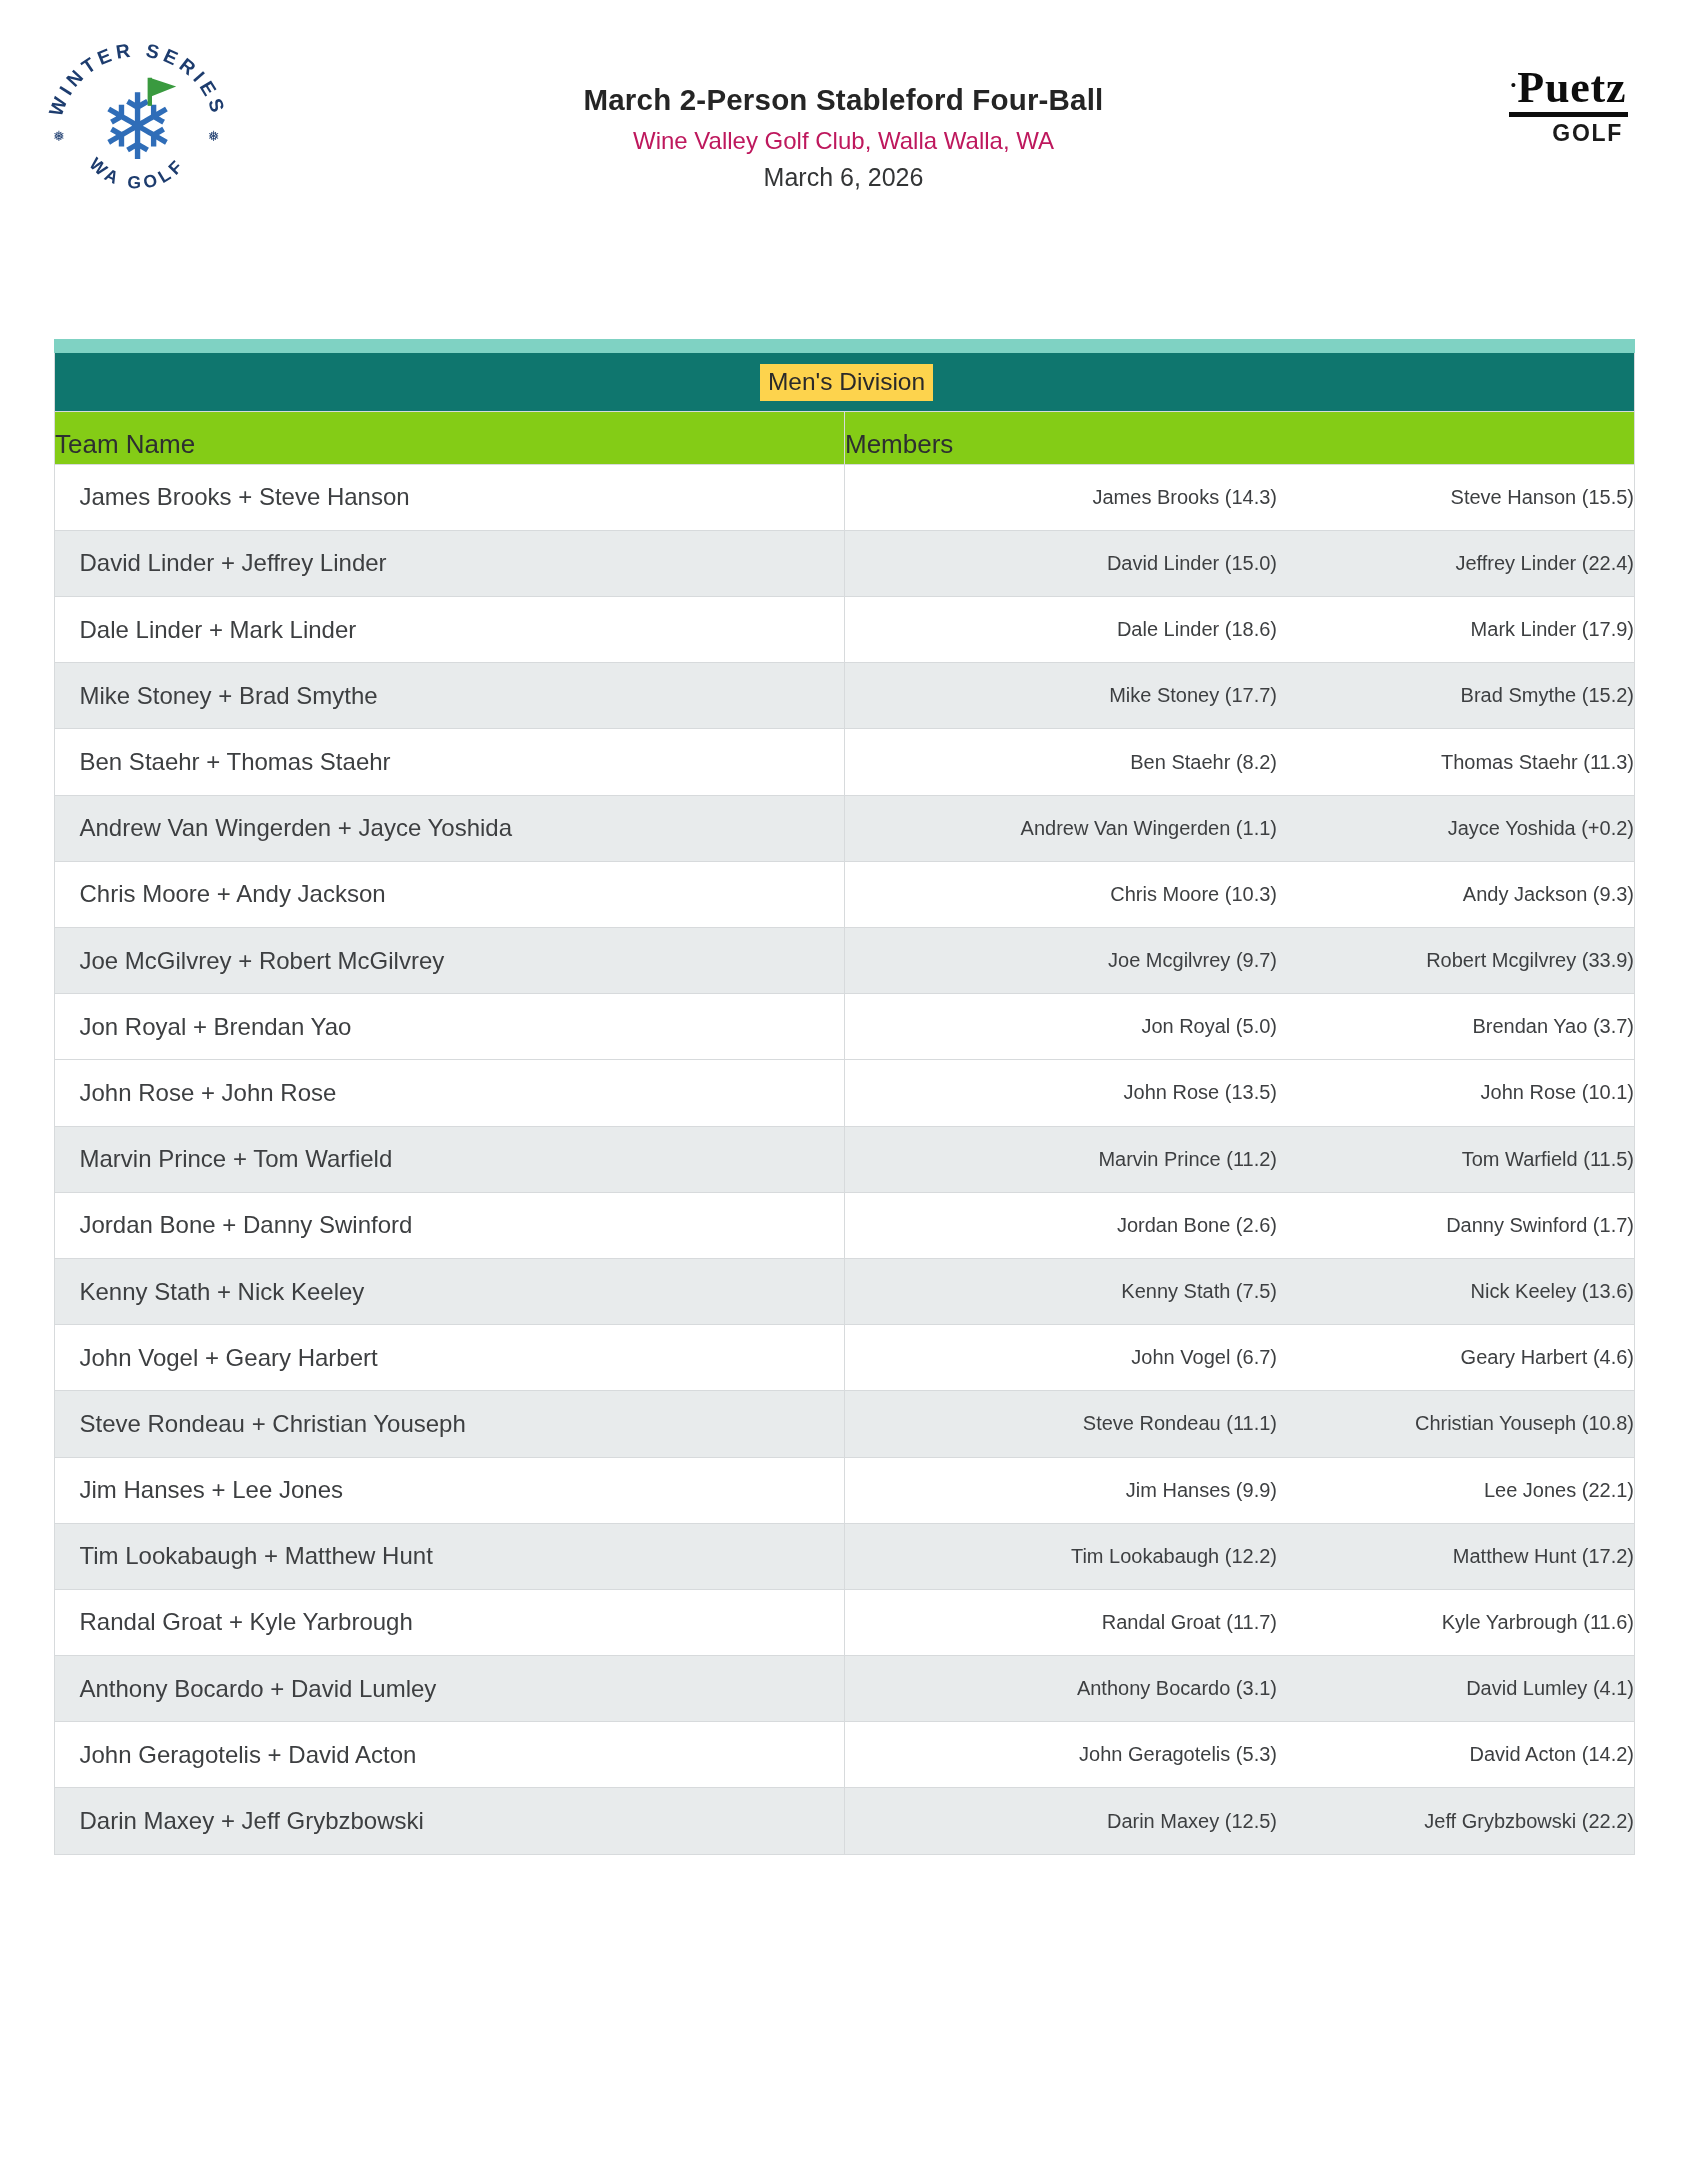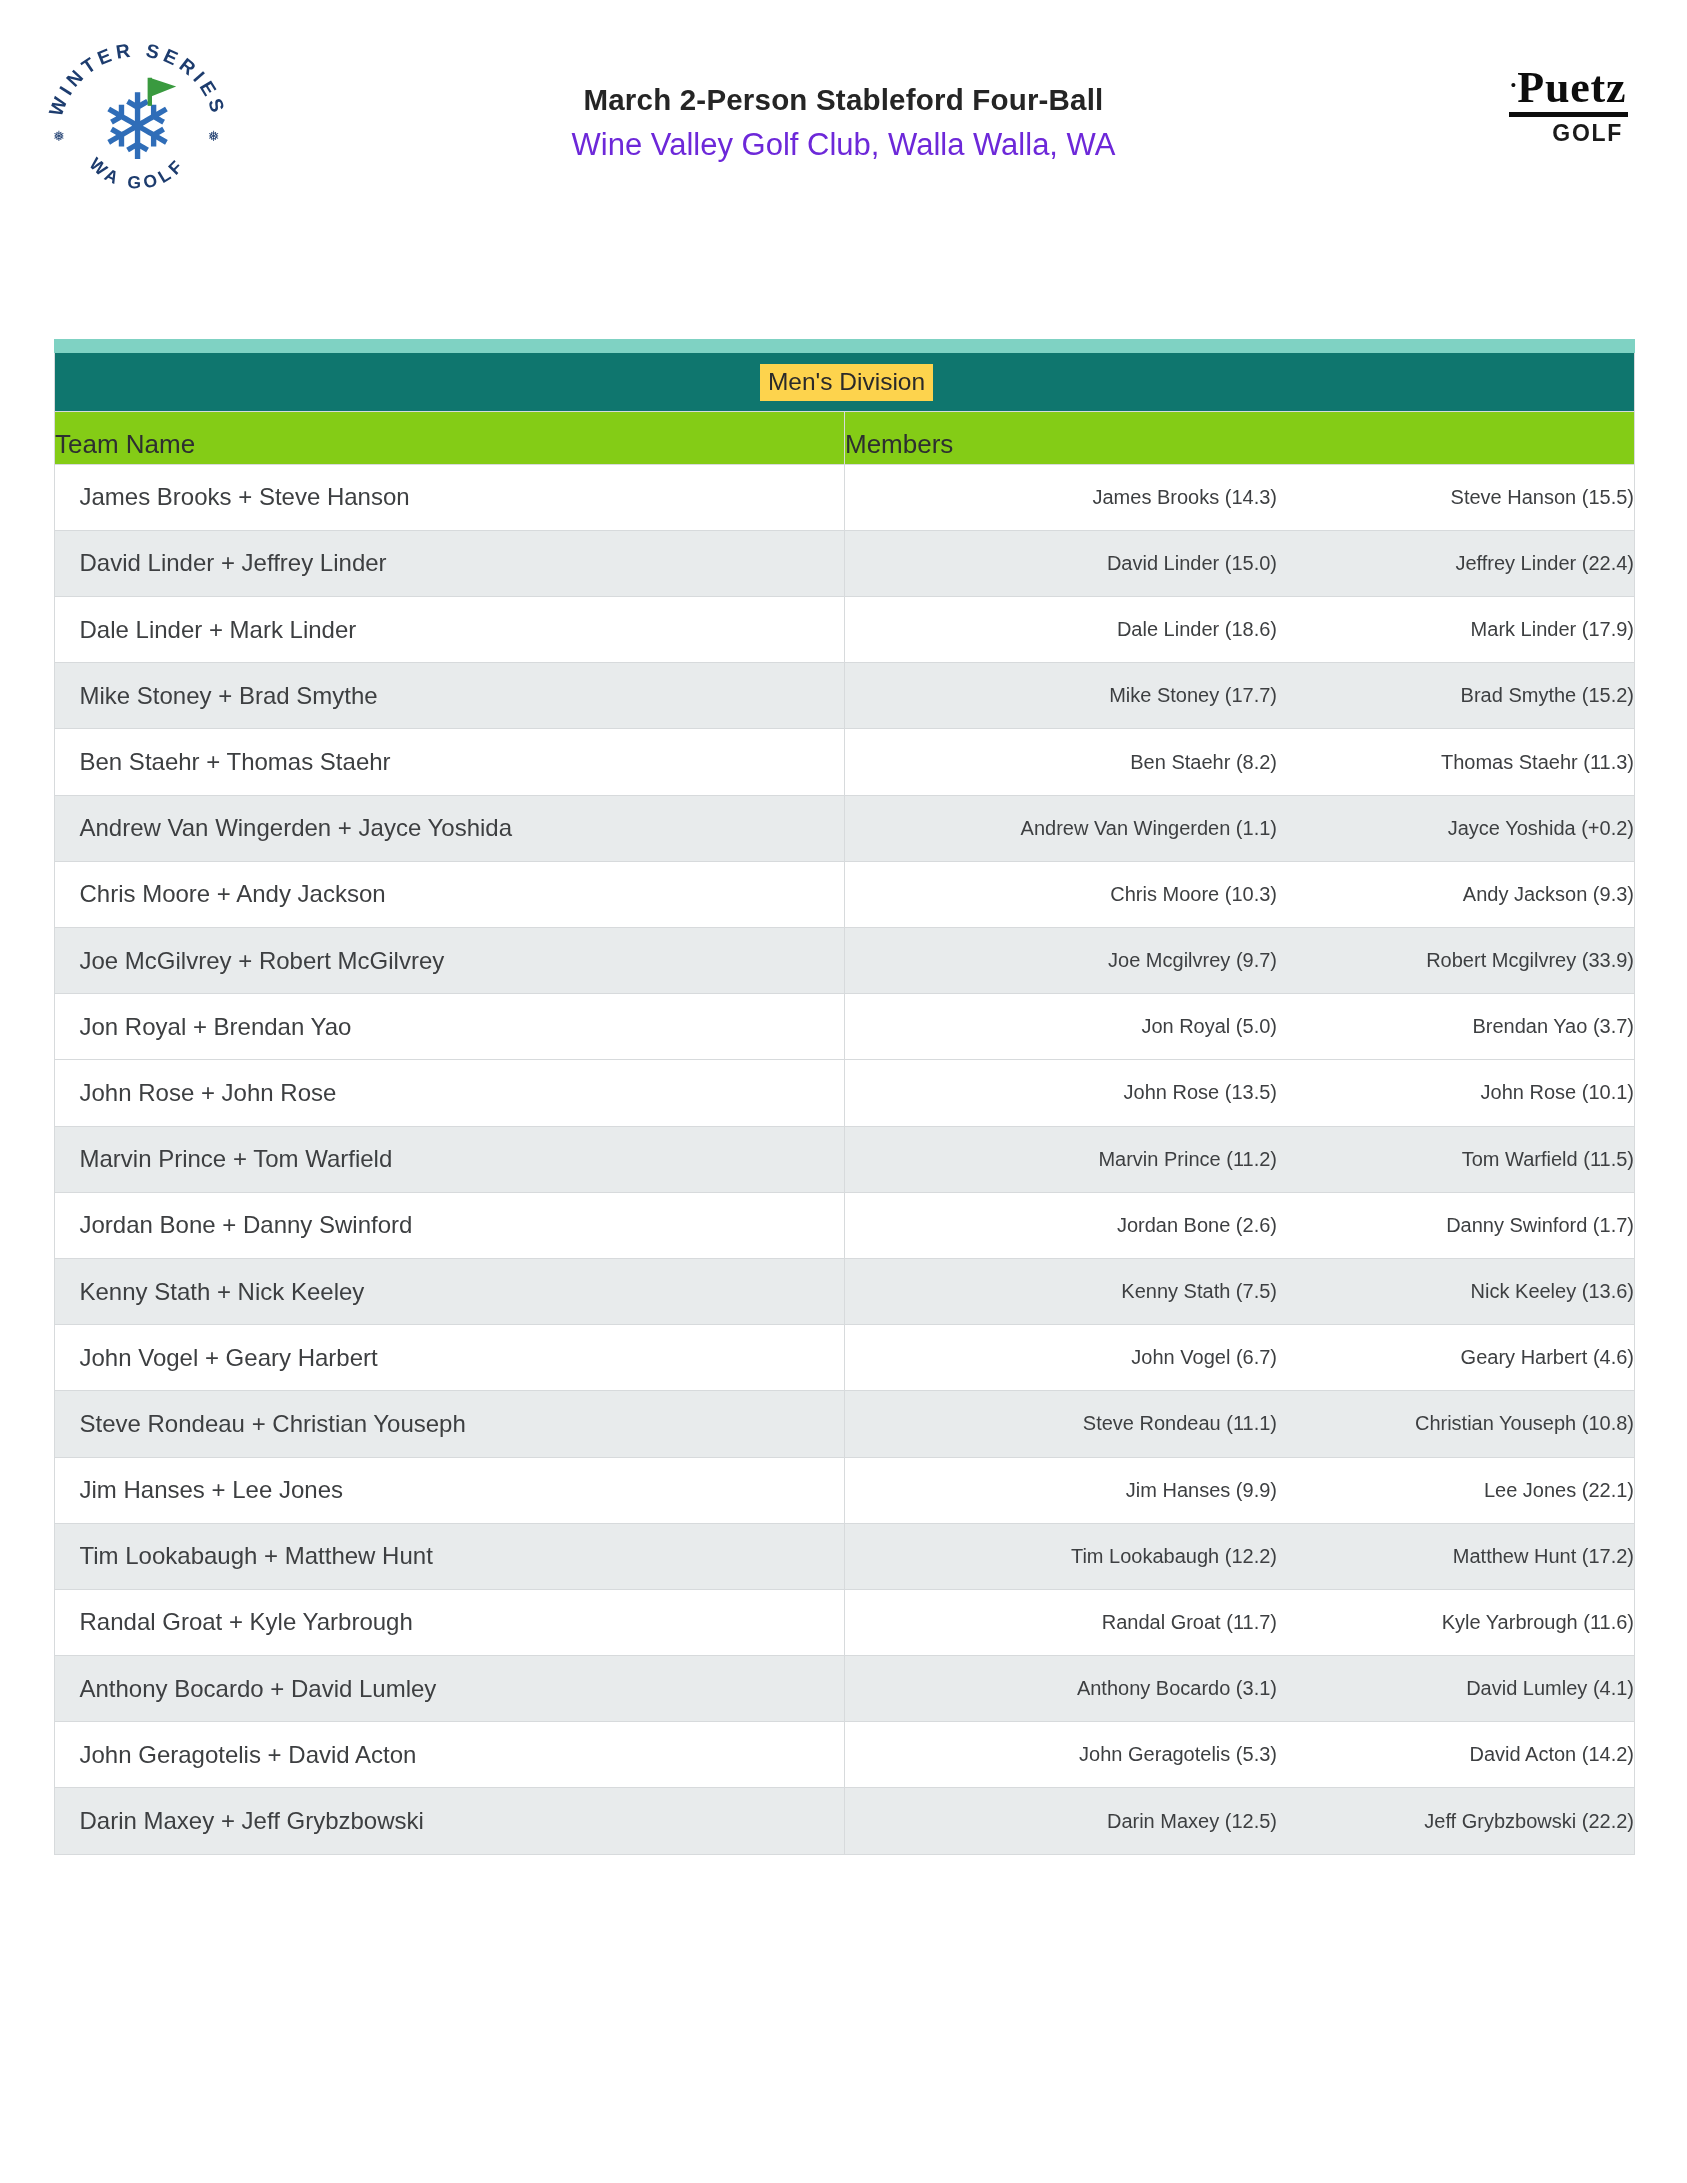--- a/index.html
+++ b/index.html
@@ -8,21 +8,21 @@
     width:1687px; height:2183px;
     font-family:"Liberation Sans", sans-serif;
     color:#3d3f41;
     position:relative;
     overflow:hidden;
   }
 
   
   .page-header { position:relative; width:100%; padding-top:83px; text-align:center; }
   .doc-title   { font-size:29.5px; font-weight:bold; color:#252525; letter-spacing:0.2px; }
-  .doc-subtitle{ font-size:31px; color:#6d28d9; margin-top:10px; font-weight:normal; }
+  .doc-subtitle{ font-size:24px; color:#be185d; margin-top:10px; font-weight:normal; }
   .doc-date    { font-size:25px; color:#333536; margin-top:8.4px; font-weight:normal; }
 
   
   .logo-left { position:absolute; left:32px; top:25px; width:211px; height:211px; }
 
   
   .logo-right { position:absolute; right:59px; top:66px; width:156px; text-align:right; }
   .puetz-name {
     font-family:"Liberation Serif", serif;
     font-size:44px; font-weight:bold; color:#0d0d0d;
@@ -90,20 +90,21 @@
       <g>
         <text x="60" y="76" font-size="52" text-anchor="middle" fill="#2f6db8">❄</text>
         <line x1="67" y1="30" x2="67" y2="46" stroke="#3a9a3f" stroke-width="2.5"></line>
         <polygon points="67,30 82,35 67,41" fill="#3a9a3f"></polygon>
       </g>
     </svg>
   </div>
 
   <div class="doc-title">March 2-Person Stableford Four-Ball</div>
   <div class="doc-subtitle">Wine Valley Golf Club, Walla Walla, WA</div>
+  <div class="doc-date">March 6, 2026</div>
 
   <div class="logo-right">
     <div class="puetz-name"><span class="puetz-dot">.</span><span>Puetz</span></div>
     <div class="puetz-golf">GOLF</div>
   </div>
 </div>
 
 <div class="table-wrap">
   <div class="teal-bar"></div>
   <table>

